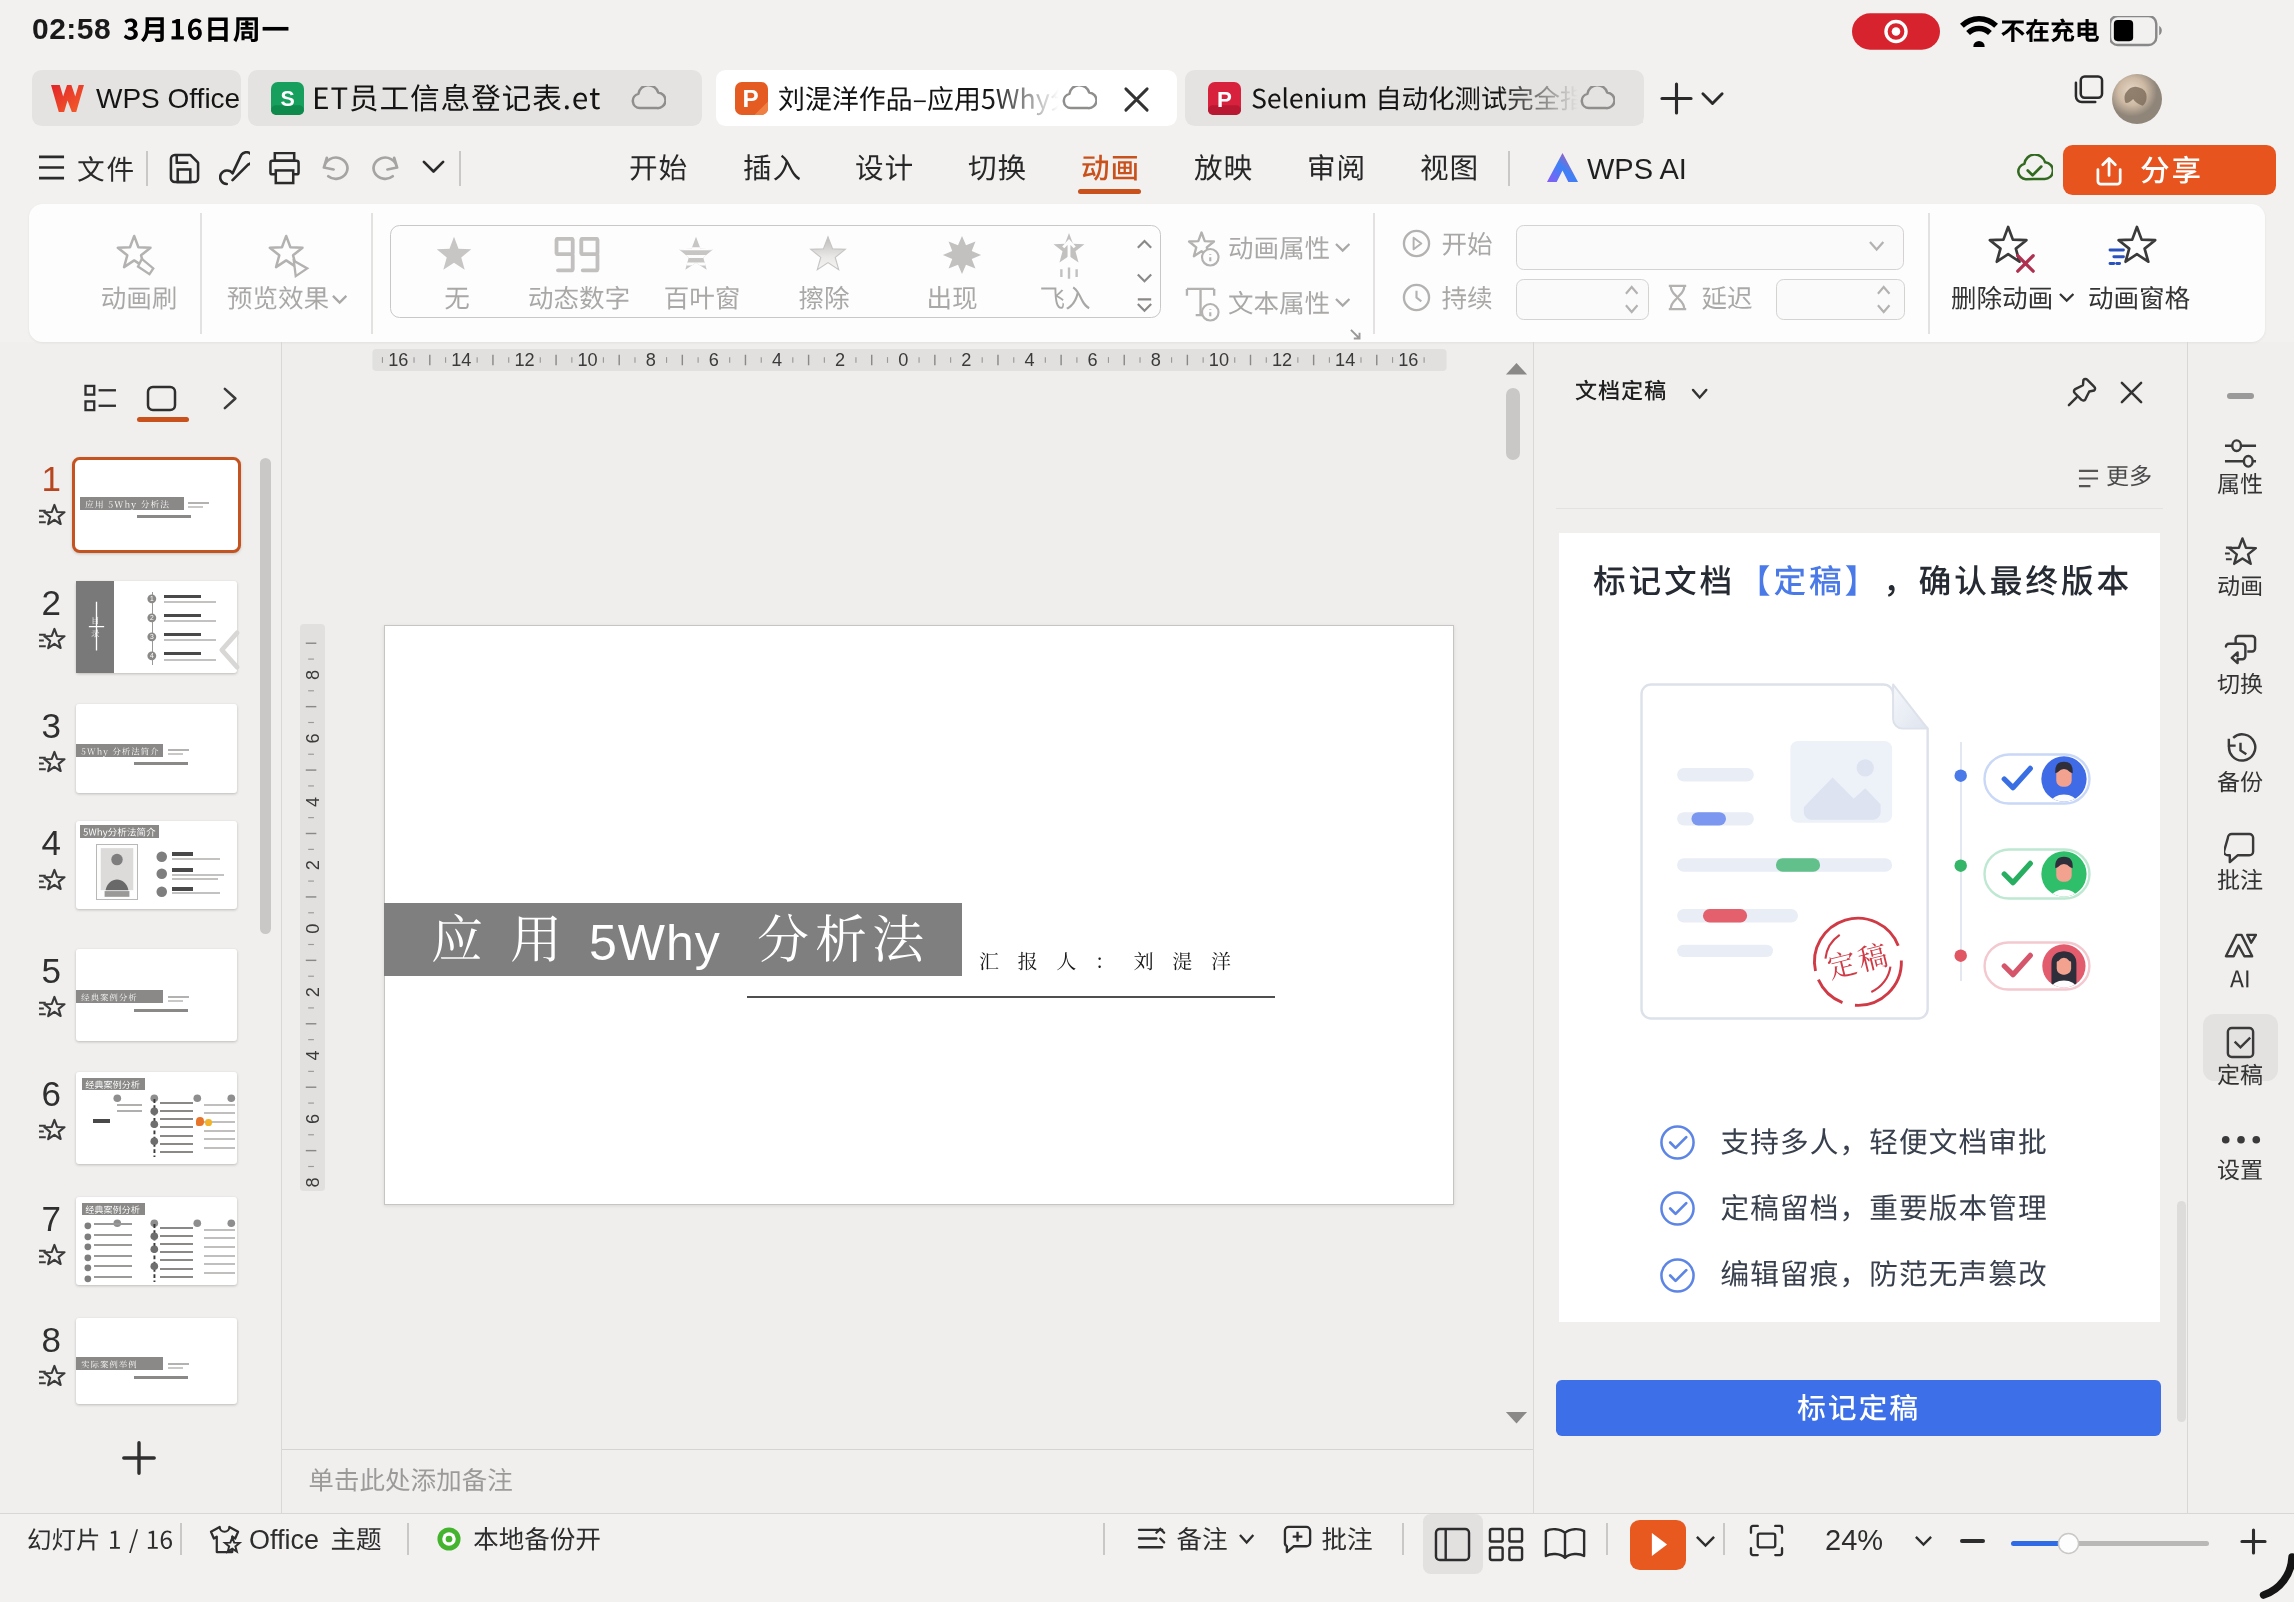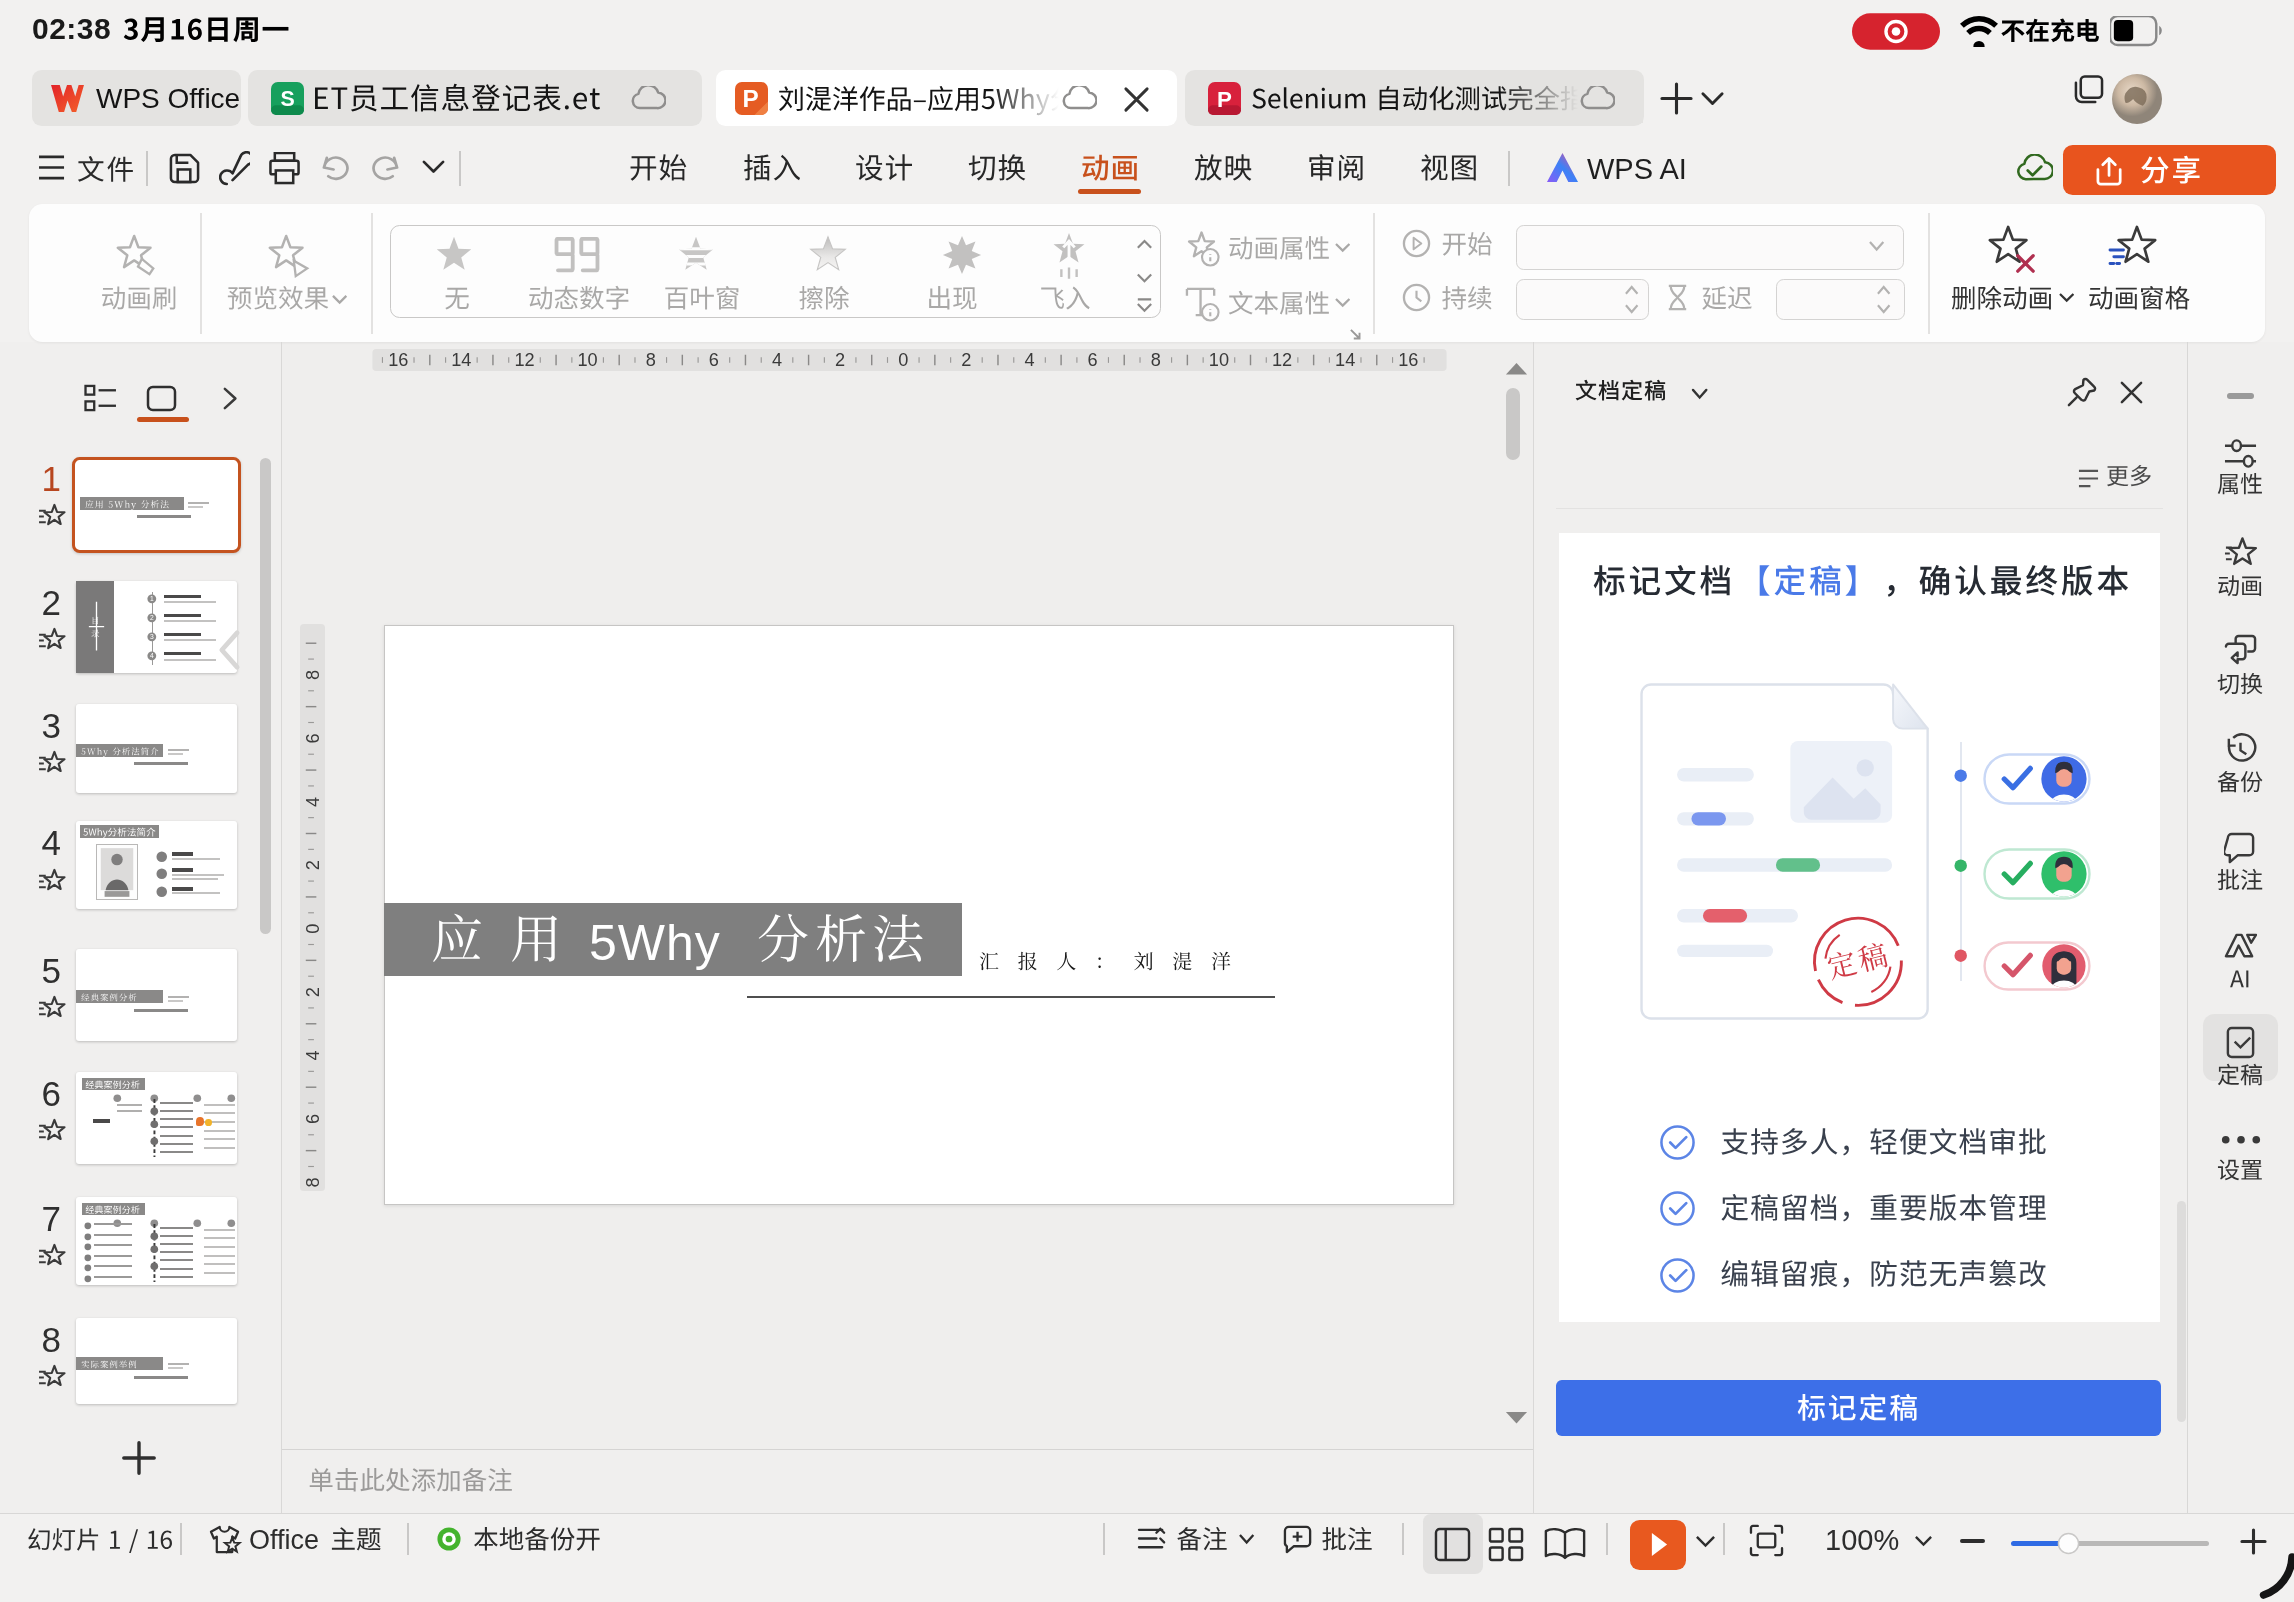--- a/index.html
+++ b/index.html
@@ -2,21 +2,21 @@
 <html><head><meta charset="utf-8"><style>
 *{margin:0;padding:0;box-sizing:border-box}
 html,body{width:2294px;height:1602px;overflow:hidden}
 body{font-family:"Liberation Sans",sans-serif;background:#f2f1f0;position:relative}
 .lat{position:absolute;color:#1a1a1a}
 </style></head><body>
 <div style="position:absolute;left:0;top:342px;width:2294px;height:1171px;background:#f0efee"></div>
 <div style="position:absolute;left:282px;top:342px;width:1251px;height:1107px;background:#efeeed"></div>
 <div style="position:absolute;left:0;top:1514px;width:2294px;height:88px;background:#f2f1f0"></div>
 <div style="position:absolute;left:0px;top:1513px;width:2294px;height:1.4px;background:#d8d7d6"></div>
-<div class="lat" style="left:32px;top:11.5px;font-size:30px;font-weight:bold;letter-spacing:0.5px">02:38</div>
+<div class="lat" style="left:32px;top:11.5px;font-size:30px;font-weight:bold;letter-spacing:0.5px">02:58</div>
 <svg style="position:absolute;left:123px;top:15.4px;overflow:visible" width="169" height="35" fill="#000" viewBox="0 0 176 36.1875">
     <path transform="translate(0.0,25.5)" d="M7.9 0.4C12 0.4 15.5 -1.9 15.5 -5.8C15.5 -8.6 13.6 -10.4 11.2 -11.1V-11.3C13.5 -12.2 14.8 -13.8 14.8 -16.2C14.8 -19.8 12 -21.9 7.8 -21.9C5.3 -21.9 3.2 -20.9 1.4 -19.3L3.6 -16.6C4.8 -17.8 6.1 -18.5 7.6 -18.5C9.5 -18.5 10.5 -17.5 10.5 -15.8C10.5 -13.9 9.2 -12.6 5.3 -12.6V-9.5C9.9 -9.5 11.2 -8.2 11.2 -6.1C11.2 -4.1 9.7 -3.1 7.5 -3.1C5.6 -3.1 4 -4 2.8 -5.3L0.8 -2.6C2.3 -0.9 4.6 0.4 7.9 0.4Z"></path>
     <path transform="translate(18.1,25.5)" d="M5.4 -23.3V-13.7C5.4 -9.3 5 -3.7 0.6 0.1C1.4 0.6 2.8 1.9 3.3 2.6C6 0.3 7.5 -2.8 8.2 -6.1H20.7V-1.9C20.7 -1.3 20.5 -1 19.8 -1C19.1 -1 16.7 -1 14.6 -1.1C15.2 -0.2 15.9 1.5 16.1 2.5C19.1 2.5 21.1 2.5 22.5 1.9C23.9 1.3 24.4 0.3 24.4 -1.8V-23.3ZM9 -19.9H20.7V-16.3H9ZM9 -13H20.7V-9.5H8.8C8.9 -10.7 9 -11.9 9 -13Z"></path>
     <path transform="translate(48.1,25.5)" d="M2.4 0H15.3V-3.5H11.3V-21.5H8.1C6.7 -20.6 5.3 -20.1 3.1 -19.7V-17H7V-3.5H2.4Z"></path>
     <path transform="translate(66.2,25.5)" d="M9.2 0.4C12.8 0.4 15.9 -2.4 15.9 -6.8C15.9 -11.4 13.3 -13.5 9.7 -13.5C8.4 -13.5 6.5 -12.7 5.3 -11.3C5.5 -16.6 7.5 -18.4 10 -18.4C11.3 -18.4 12.6 -17.7 13.3 -16.9L15.6 -19.4C14.3 -20.8 12.4 -21.9 9.7 -21.9C5.4 -21.9 1.5 -18.4 1.5 -10.4C1.5 -2.9 5.1 0.4 9.2 0.4ZM5.4 -8.2C6.5 -9.9 7.8 -10.5 8.9 -10.5C10.8 -10.5 12 -9.3 12 -6.8C12 -4.2 10.7 -2.8 9.1 -2.8C7.3 -2.8 5.8 -4.3 5.4 -8.2Z"></path>
     <path transform="translate(84.3,25.5)" d="M8 -9.7H21V-3.2H8ZM8 -13.1V-19.4H21V-13.1ZM4.5 -22.9V2.3H8V0.3H21V2.2H24.7V-22.9Z"></path>
     <path transform="translate(114.3,25.5)" d="M3.7 -23.3V-13.1C3.7 -8.9 3.5 -3.3 0.7 0.5C1.4 0.9 2.9 2.1 3.5 2.7C6.6 -1.5 7.1 -8.4 7.1 -13.1V-20H22.7V-1.3C22.7 -0.8 22.5 -0.6 22 -0.6C21.5 -0.6 19.8 -0.6 18.3 -0.7C18.7 0.2 19.2 1.7 19.3 2.6C21.9 2.6 23.5 2.5 24.7 2C25.8 1.4 26.2 0.6 26.2 -1.2V-23.3ZM13 -19.6V-17.7H8.7V-15H13V-13.2H8.1V-10.4H21.5V-13.2H16.3V-15H20.9V-17.7H16.3V-19.6ZM9.1 -8.8V0.7H12.3V-0.9H20.4V-8.8ZM12.3 -6.1H17.1V-3.5H12.3Z"></path>
     <path transform="translate(144.3,25.5)" d="M1.1 -13.2V-9.4H28V-13.2Z"></path>
   </svg>
 <svg style="position:absolute;left:1852px;top:13.4px;" width="88" height="37" viewBox="0 0 92 38">
@@ -1258,21 +1258,21 @@
 <svg style="position:absolute;left:1695px;top:1535px;" width="21" height="15.4" viewBox="0 0 22 16">
     <path d="M2 2 L11 11 L20 2" stroke="#2d2d2d" stroke-width="2.6" fill="none"></path>
   </svg>
 <div style="position:absolute;left:1723px;top:1523px;width:1.9px;height:32px;background:#c9c8c7"></div>
 <svg style="position:absolute;left:1749px;top:1524px;" width="35" height="33" viewBox="0 0 36 34">
     <g stroke="#2d2d2d" stroke-width="2.4" fill="none" stroke-linecap="round">
       <path d="M2 9 V4 a2 2 0 0 1 2 -2 H9 M27 2 h5 a2 2 0 0 1 2 2 v5 M34 25 v5 a2 2 0 0 1 -2 2 h-5 M9 32 H4 a2 2 0 0 1 -2 -2 v-5"></path>
       <rect x="9" y="10" width="18" height="14" rx="2"></rect>
     </g>
   </svg>
-<div class="lat" style="left:1825px;top:1524px;font-size:29px;color:#2d2d2d">100%</div>
+<div class="lat" style="left:1825px;top:1524px;font-size:29px;color:#2d2d2d">24%</div>
 <svg style="position:absolute;left:1914px;top:1535px;" width="19" height="13.4" viewBox="0 0 20 14">
     <path d="M2 2 L10 10 L18 2" stroke="#2d2d2d" stroke-width="2.5" fill="none"></path>
   </svg>
 <div style="position:absolute;left:1960px;top:1539px;width:25px;height:3.8px;background:#2d2d2d;border-radius:1.9px"></div>
 <div style="position:absolute;left:2011px;top:1541px;width:60px;height:4.8px;background:#2f6be4;border-radius:2.9px"></div>
 <div style="position:absolute;left:2070px;top:1541px;width:139px;height:4.8px;background:#b9b8b7;border-radius:2.9px"></div>
 <svg style="position:absolute;left:2057px;top:1532px" width="23" height="23" viewBox="0 0 24 24">
     <circle cx="12" cy="12" r="10.5" fill="#fdfdfd" stroke="#c9c8c7" stroke-width="1.5"></circle>
   </svg>
 <svg style="position:absolute;left:2240px;top:1528px;" width="27" height="27" viewBox="0 0 28 28">

